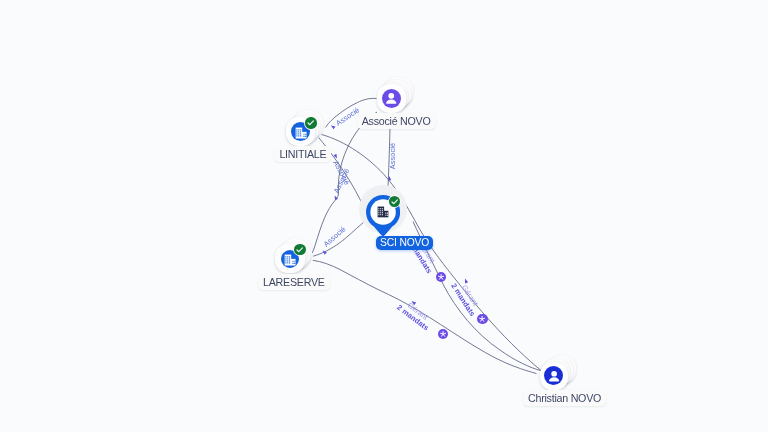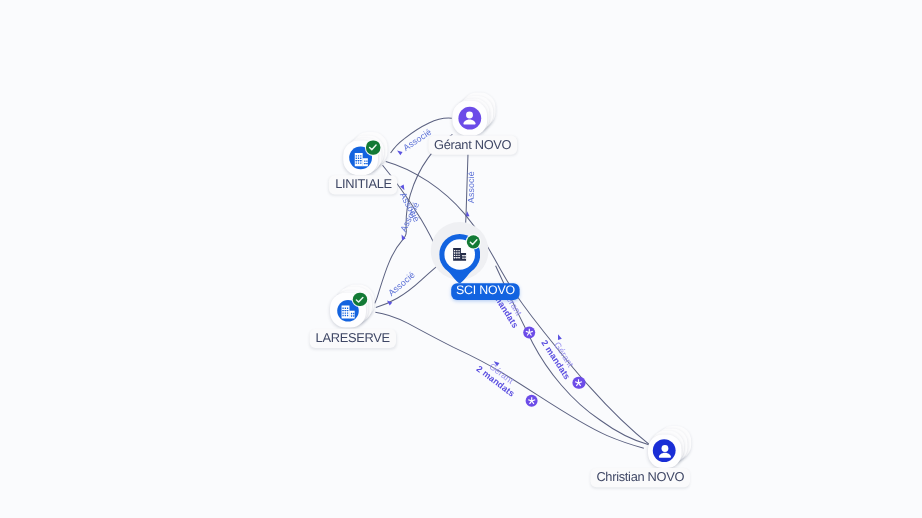--- a/index.html
+++ b/index.html
@@ -162,21 +162,21 @@
       <div class="stack" style="left: 384.95px; top: 77.25px; width: 28.5px; height: 28.5px;"></div>
       <div class="stack" style="left: 382.35px; top: 79.65px; width: 28.5px; height: 28.5px;"></div>
       <div class="stack" style="left: 379.75px; top: 82.05px; width: 28.5px; height: 28.5px;"></div>
       <div class="disc" style="left: 377.15px; top: 84.45px; width: 28.5px; height: 28.5px;"></div>
       <div class="inner" style="left: 381.65px; top: 88.95px; width: 19.5px; height: 19.5px; background: rgb(108, 76, 232);">
         <svg width="18.525" height="18.525" viewBox="0 0 24 24">
           <circle cx="12" cy="8.9" r="3.75" fill="#fff"></circle>
           <path fill="#fff" d="M12 13.6c-3.9 0-6.5 2.6-6.6 4.4-.04.7.45 1.1 1.1 1.1h11c.65 0 1.14-.4 1.1-1.1-.1-1.8-2.7-4.4-6.6-4.4z"></path>
         </svg>
       </div>
-      <div class="nlabel" style="left: 356.7px; top: 112.5px;">Gérant NOVO</div>
+      <div class="nlabel" style="left: 356.7px; top: 112.5px;">Associé NOVO</div>
     </div>
     <div class="node">
       <div class="halo" style="left: 359.4px; top: 185.2px; width: 47.6px; height: 47.6px;"></div>
       <div class="pinwrap" style="left: 366.1px; top: 194.9px; width: 34.2px; height: 41.553px;"><svg width="34.2" height="41.553000000000004" viewBox="0 0 32 38.9">
           <path d="M16 0 A16 16 0 0 0 16 32 A16 16 0 0 0 16 0 Z" fill="#1263e0"></path>
           <path d="M4.9 25.9 C8.0 30.4 13.2 36.7 16 38.9 C18.8 36.7 24.0 30.4 27.1 25.9 A16 16 0 0 1 4.9 25.9 Z" fill="#1263e0"></path>
           <circle cx="16" cy="16" r="11.93" fill="#fdfeff"></circle>
         </svg></div>
       <div class="inner" style="left: 375.2px; top: 204.1px; width: 16px; height: 16px;">
         <svg width="13.9" height="13.9" viewBox="0 0 24 24">
@@ -249,15 +249,15 @@
       <div class="stack" style="left: 547.5px; top: 354.5px; width: 28px; height: 28px;"></div>
       <div class="stack" style="left: 544.9px; top: 356.9px; width: 28px; height: 28px;"></div>
       <div class="stack" style="left: 542.3px; top: 359.3px; width: 28px; height: 28px;"></div>
       <div class="disc" style="left: 539.7px; top: 361.7px; width: 28px; height: 28px;"></div>
       <div class="inner" style="left: 544.1px; top: 366.1px; width: 19.2px; height: 19.2px; background: rgb(26, 46, 214);">
         <svg width="18.24" height="18.24" viewBox="0 0 24 24">
           <circle cx="12" cy="8.9" r="3.75" fill="#fff"></circle>
           <path fill="#fff" d="M12 13.6c-3.9 0-6.5 2.6-6.6 4.4-.04.7.45 1.1 1.1 1.1h11c.65 0 1.14-.4 1.1-1.1-.1-1.8-2.7-4.4-6.6-4.4z"></path>
         </svg>
       </div>
-      <div class="nlabel" style="left: 492px; top: 389.7px;">Christian NOVO</div>
+      <div class="nlabel" style="left: 523px; top: 389.7px;">Christian NOVO</div>
     </div>
   </div>
 
 </body></html>

